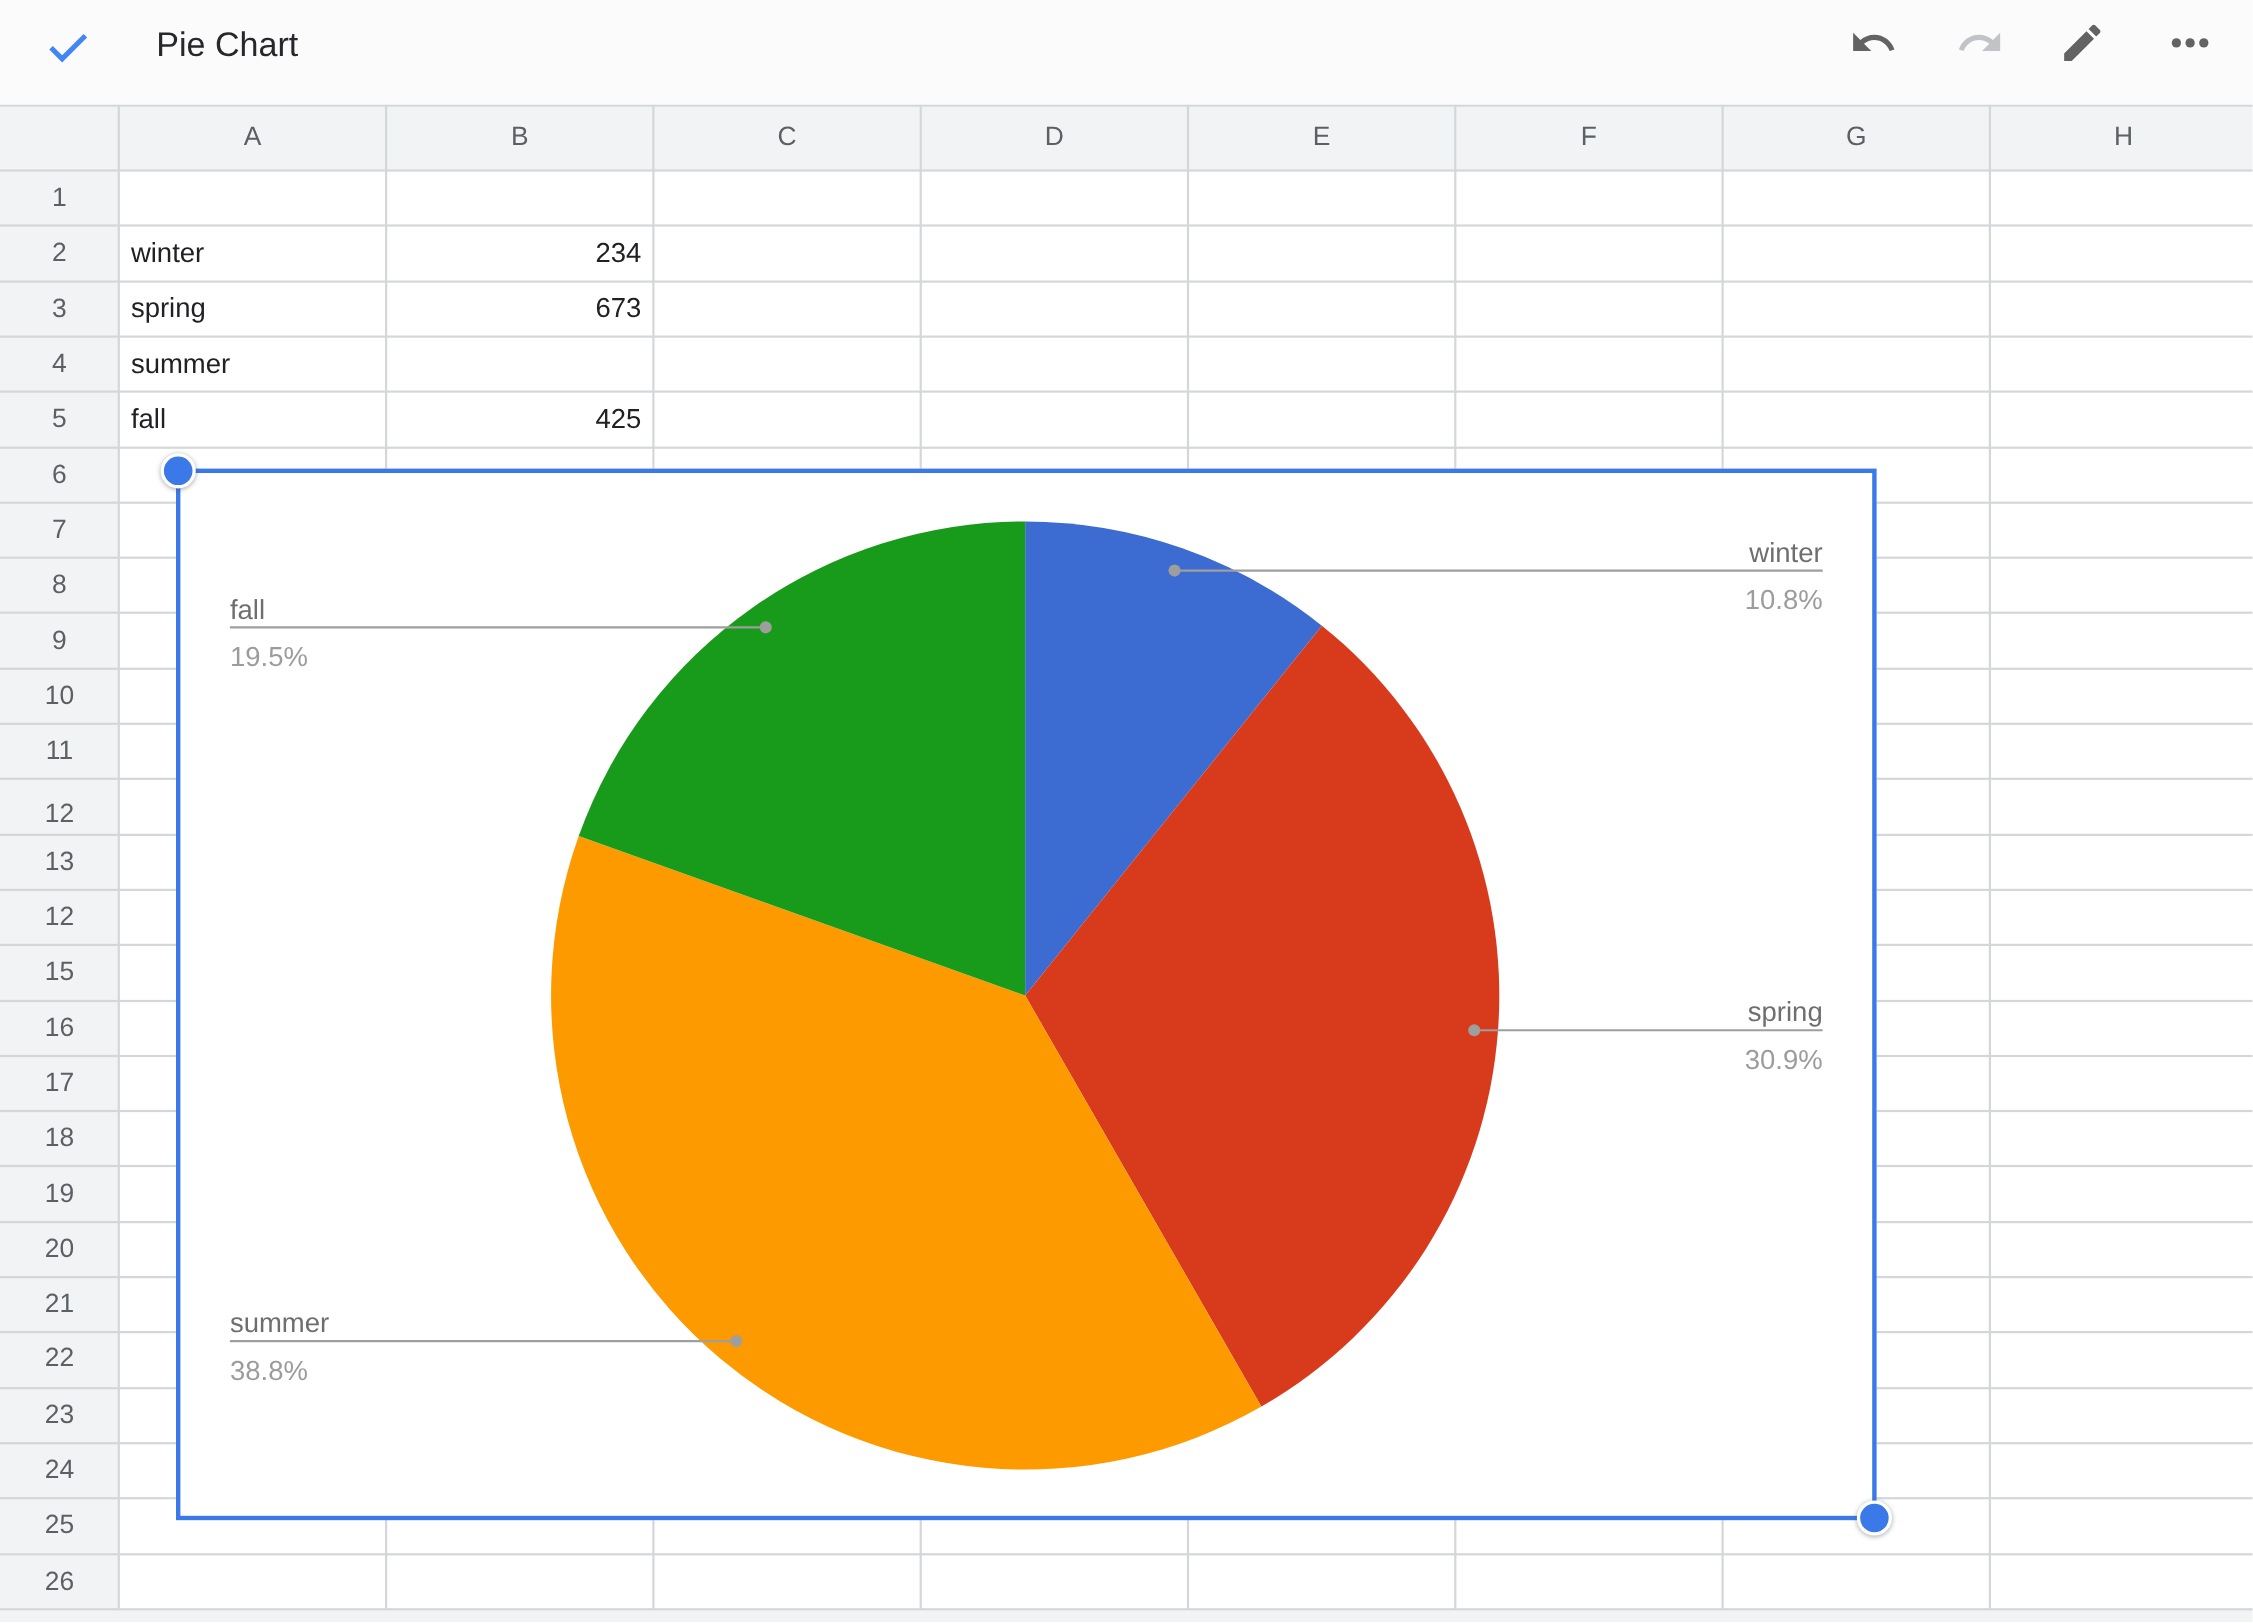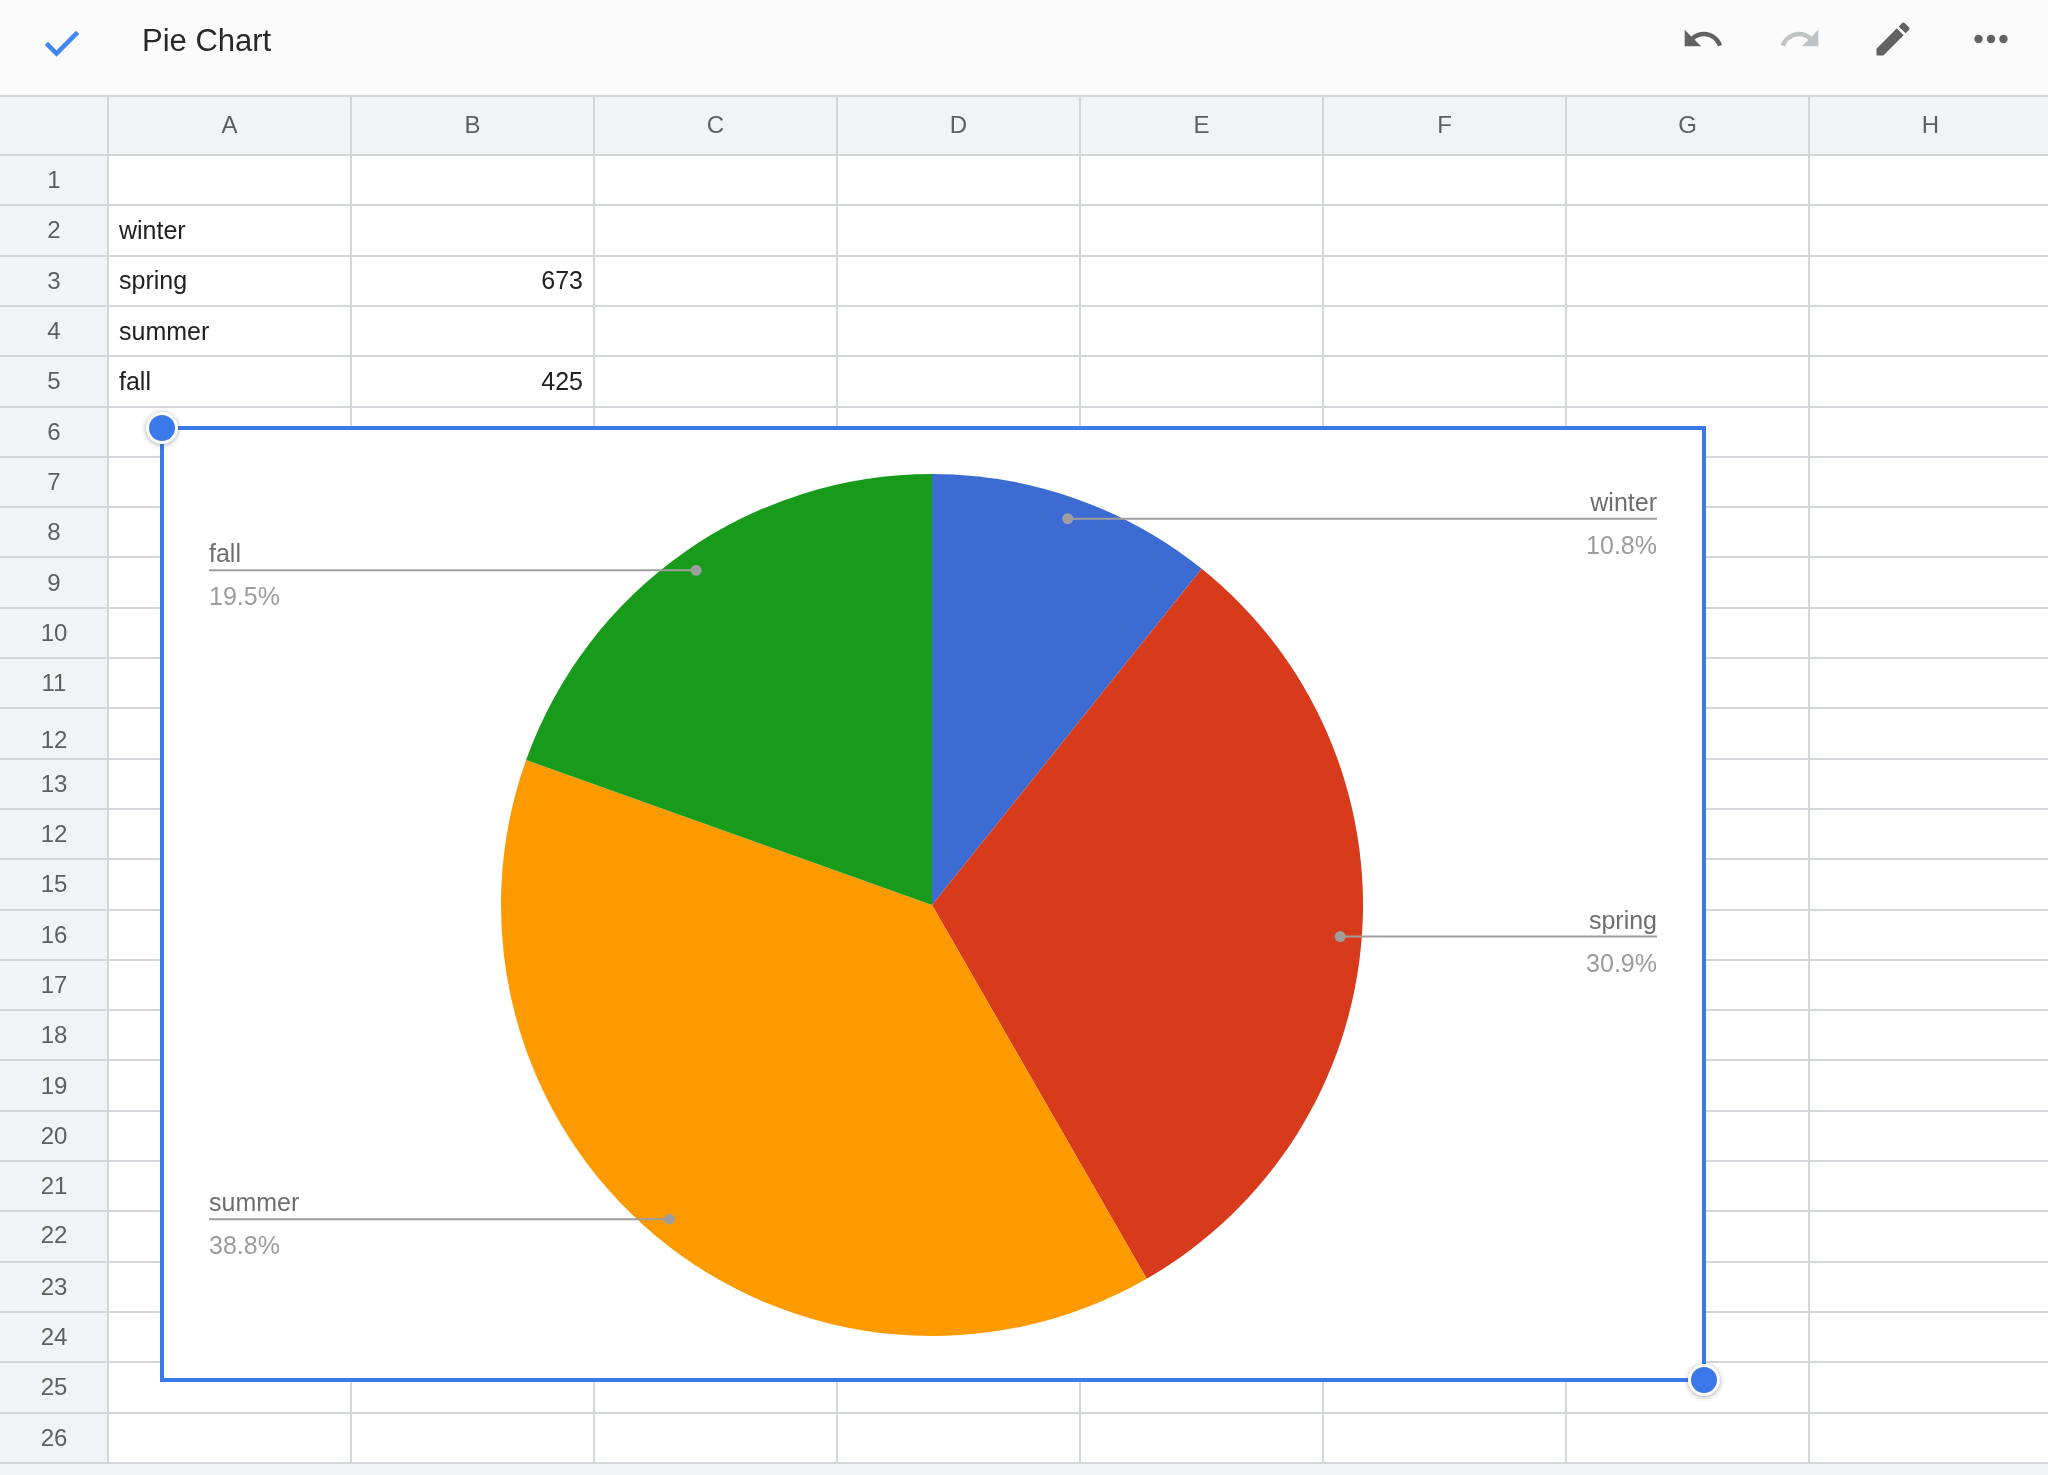--- a/index.html
+++ b/index.html
@@ -173,20 +173,21 @@
       <div class="row-head" style="left: 0px; top: 1317.5px; width: 108px; height: 50.3px;">26</div>
       <div class="cell" style="left: 108px; top: 60px; width: 243px; height: 50.3px;"></div>
       <div class="cell" style="left: 351px; top: 60px; width: 243px; height: 50.3px;"></div>
       <div class="cell" style="left: 594px; top: 60px; width: 243px; height: 50.3px;"></div>
       <div class="cell" style="left: 837px; top: 60px; width: 243px; height: 50.3px;"></div>
       <div class="cell" style="left: 1080px; top: 60px; width: 243px; height: 50.3px;"></div>
       <div class="cell" style="left: 1323px; top: 60px; width: 243px; height: 50.3px;"></div>
       <div class="cell" style="left: 1566px; top: 60px; width: 243px; height: 50.3px;"></div>
       <div class="cell" style="left: 1809px; top: 60px; width: 243px; height: 50.3px;"></div>
       <div class="cell" style="left: 108px; top: 110.3px; width: 243px; height: 50.3px;">winter</div>
+      <div class="cell right" style="left: 351px; top: 110.3px; width: 243px; height: 50.3px;">234</div>
       <div class="cell" style="left: 594px; top: 110.3px; width: 243px; height: 50.3px;"></div>
       <div class="cell" style="left: 837px; top: 110.3px; width: 243px; height: 50.3px;"></div>
       <div class="cell" style="left: 1080px; top: 110.3px; width: 243px; height: 50.3px;"></div>
       <div class="cell" style="left: 1323px; top: 110.3px; width: 243px; height: 50.3px;"></div>
       <div class="cell" style="left: 1566px; top: 110.3px; width: 243px; height: 50.3px;"></div>
       <div class="cell" style="left: 1809px; top: 110.3px; width: 243px; height: 50.3px;"></div>
       <div class="cell" style="left: 108px; top: 160.6px; width: 243px; height: 50.3px;">spring</div>
       <div class="cell right" style="left: 351px; top: 160.6px; width: 243px; height: 50.3px;">673</div>
       <div class="cell" style="left: 594px; top: 160.6px; width: 243px; height: 50.3px;"></div>
       <div class="cell" style="left: 837px; top: 160.6px; width: 243px; height: 50.3px;"></div>

